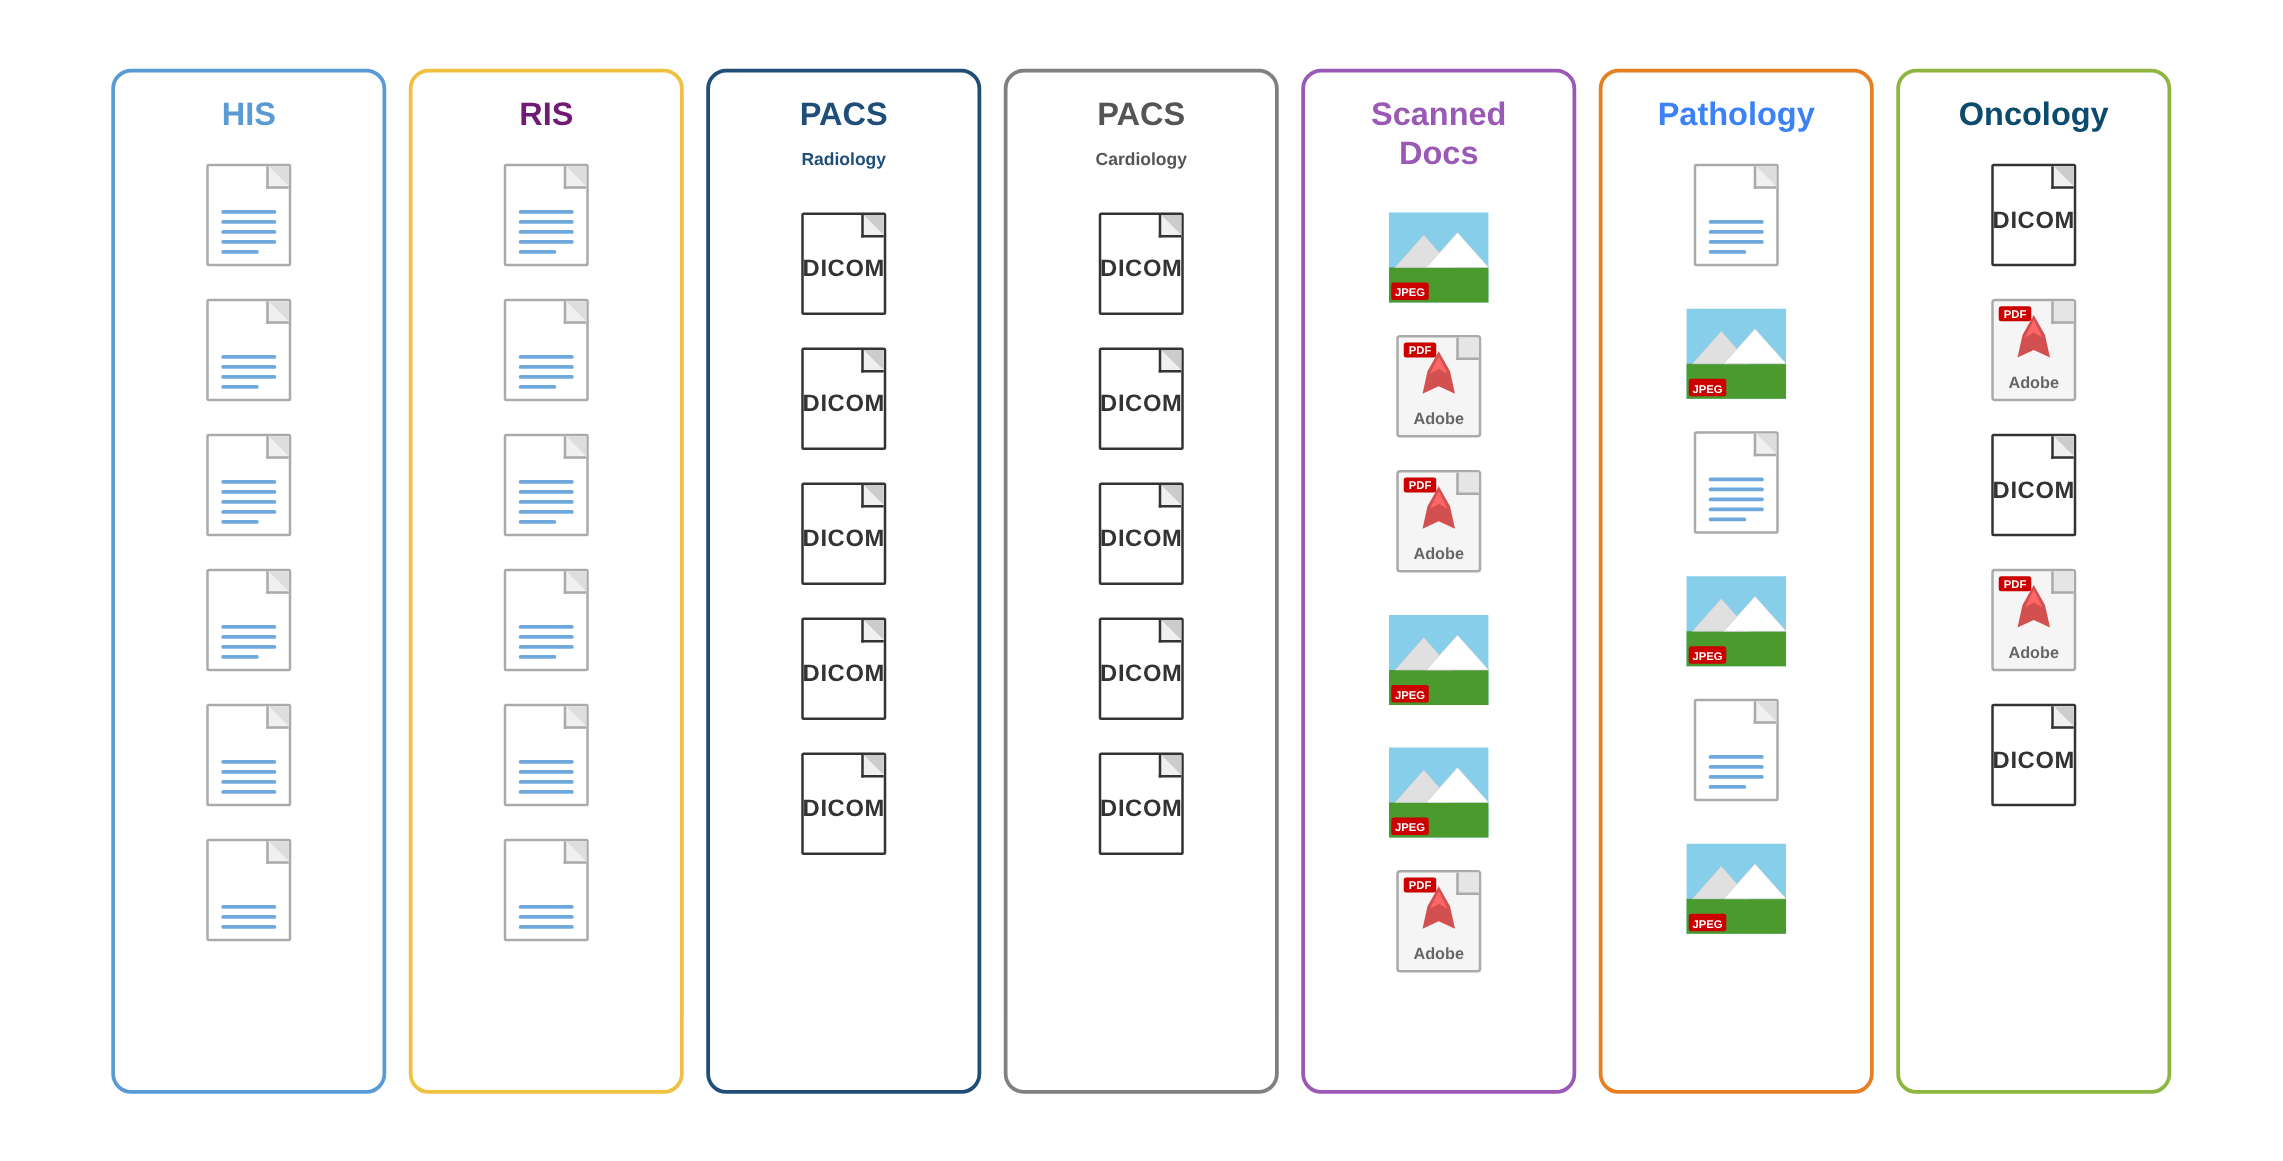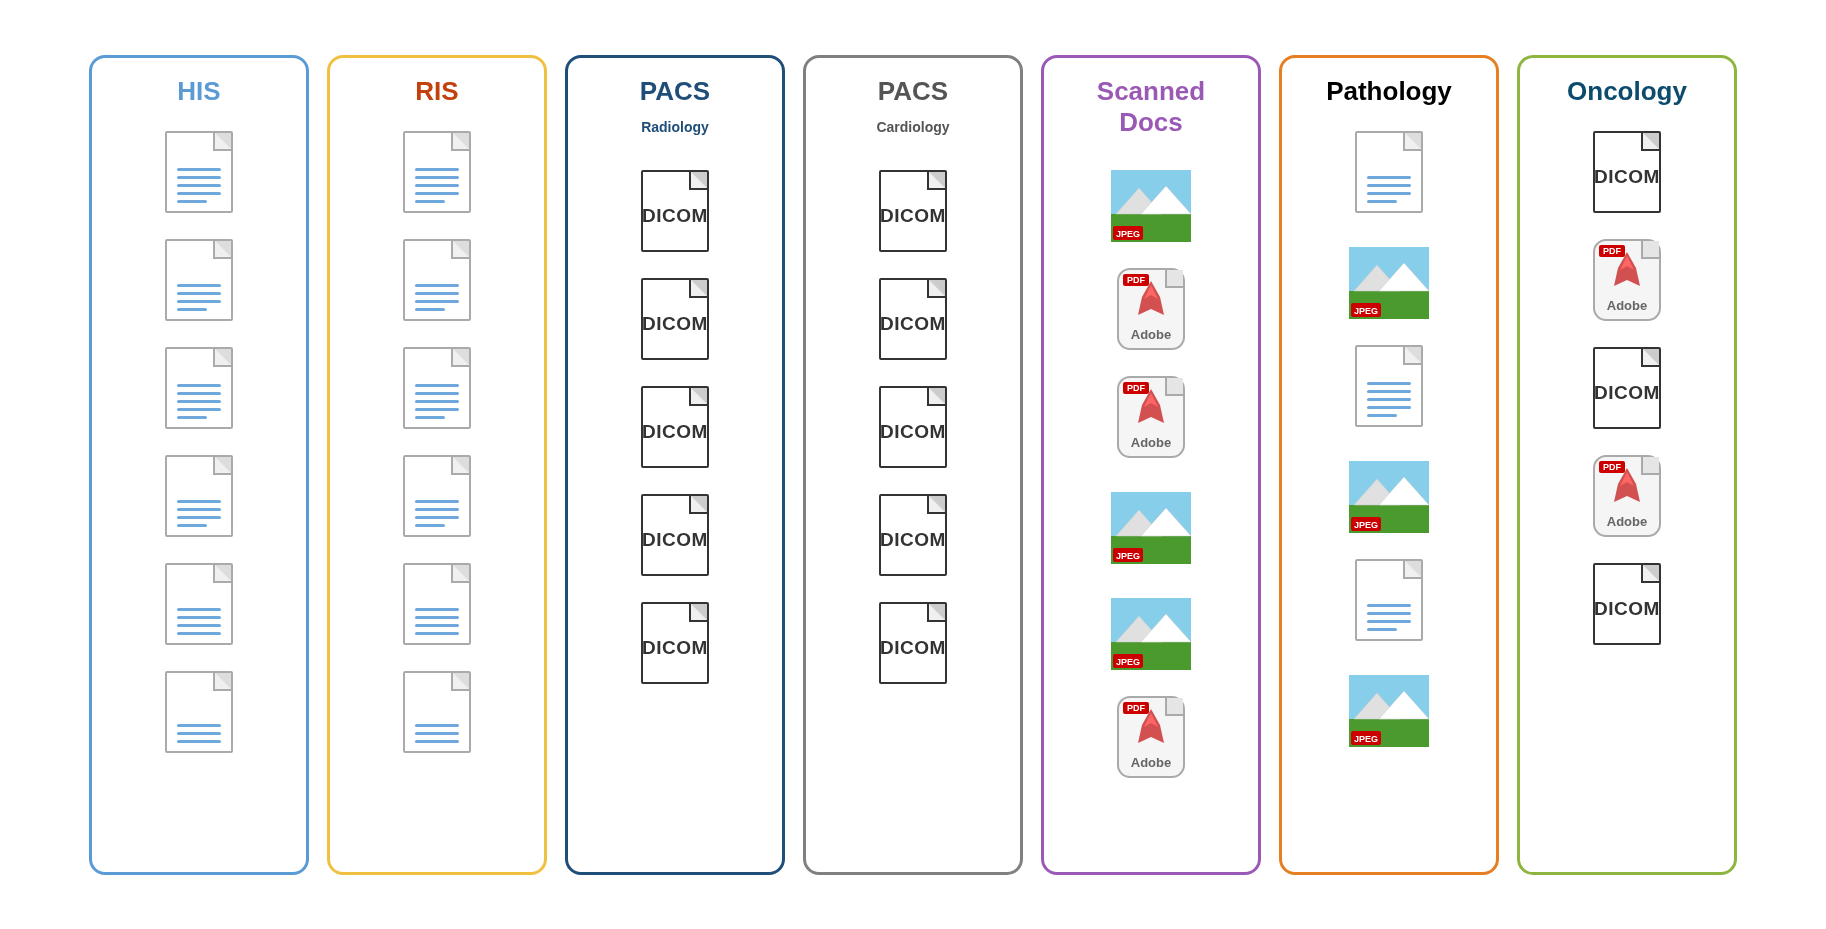--- a/index.html
+++ b/index.html
@@ -177,21 +177,21 @@
       width: 80px;
       height: 90px;
       position: relative;
       margin: 4px 0;
     }
     .pdf-paper {
       width: 68px;
       height: 82px;
       border: 2px solid #aaa;
       background: #f5f5f5;
-      border-radius: 13px;
+      border-radius: 3px;
       position: relative;
       display: flex;
       flex-direction: column;
       align-items: center;
       justify-content: flex-end;
       padding-bottom: 4px;
     }
     .pdf-paper::before {
       content: '';
       position: absolute;
@@ -294,21 +294,21 @@
         <div class="doc-paper">
           <div class="doc-lines">
             <div class="doc-line full"></div>
             <div class="doc-line full"></div>
             <div class="doc-line full"></div>
           </div>
         </div>
       </div>
     </div>
     <div class="column-box" style="border-color: rgb(240, 192, 64);">
-      <div class="column-title" style="color: #c2410c;">RIS</div>
+      <div class="column-title" style="color: #701a75;">RIS</div>
       <div class="doc-icon">
         <div class="doc-paper">
           <div class="doc-lines">
             <div class="doc-line full"></div>
             <div class="doc-line full"></div>
             <div class="doc-line full"></div>
             <div class="doc-line full"></div>
             <div class="doc-line short"></div>
           </div>
         </div>
@@ -494,21 +494,21 @@
           <div class="pdf-figure"><svg viewBox="0 0 38 46" xmlns="http://www.w3.org/2000/svg" class="pdf-adobe-icon">
 
     <path d="M19,4 L28,20 L32,38 L19,32 L6,38 L10,20 Z" fill="#cc3333" opacity="0.85"></path>
     <path d="M19,8 L26,22 L19,18 L12,22 Z" fill="#ff6666"></path>
   </svg></div>
           <div class="adobe-label">Adobe</div>
         </div>
       </div>
     </div>
     <div class="column-box" style="border-color: rgb(230, 126, 34);">
-      <div class="column-title" style="color: #000000;">Pathology</div>
+      <div class="column-title" style="color: #3b82f6;">Pathology</div>
       <div class="doc-icon">
         <div class="doc-paper">
           <div class="doc-lines">
             <div class="doc-line full"></div>
             <div class="doc-line full"></div>
             <div class="doc-line full"></div>
             <div class="doc-line short"></div>
           </div>
         </div>
       </div>

